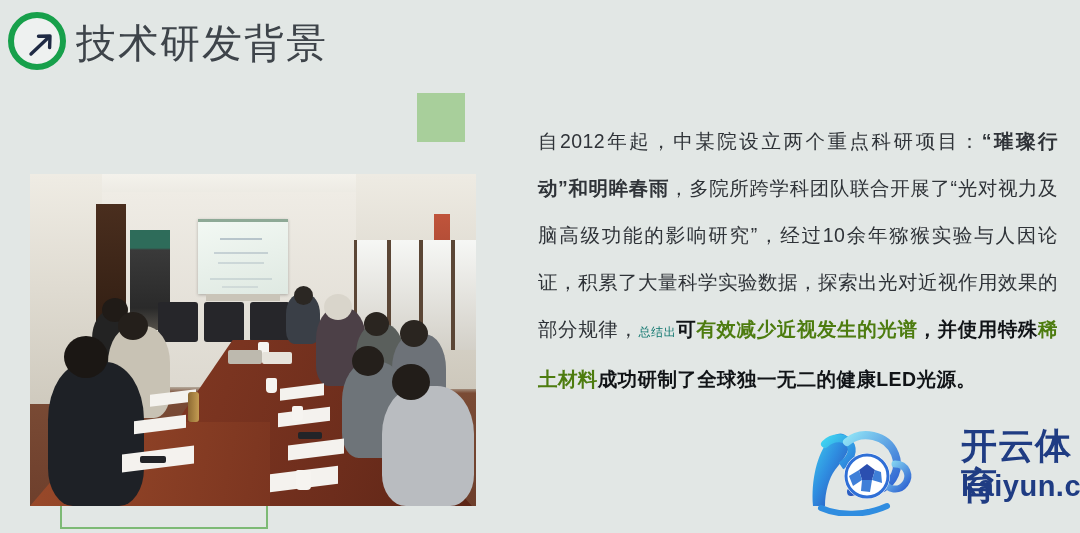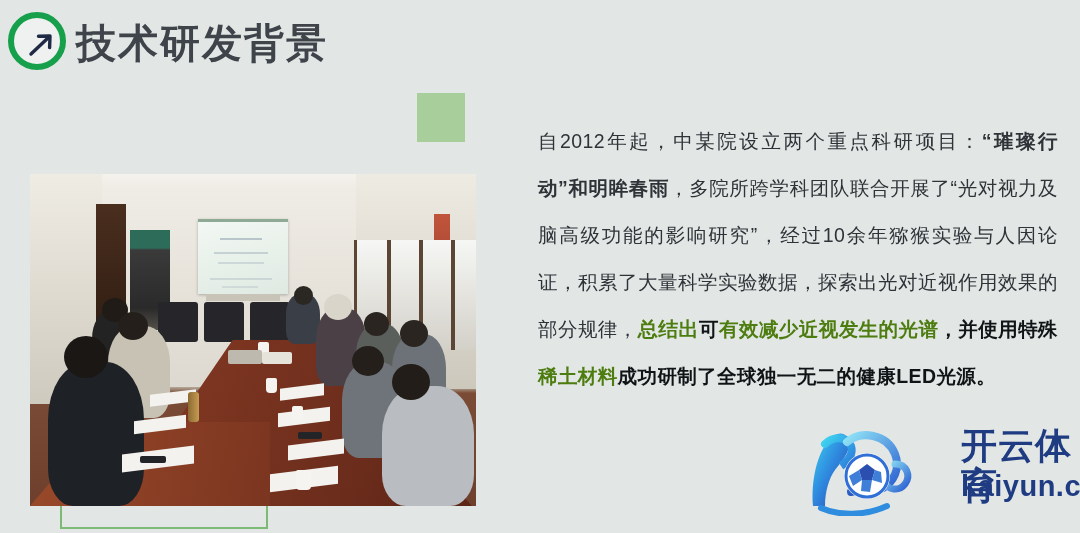--- a/index.html
+++ b/index.html
@@ -19,21 +19,21 @@
   .header { position:absolute; left:0; top:0; width:100%; height:92px; }
   .badge-icon {
     position:absolute; left:8px; top:12px;
     width:58px; height:58px; border-radius:50%;
     border:6px solid #17a04b;
     background:#eef1f0;
   }
   .badge-icon svg { position:absolute; left:10px; top:10px; }
   .slide-title {
     position:absolute; left:76px; top:17px;
-    font-size:40px; font-weight:bold;
+    font-size:40px; font-weight:normal;
     color:#3e444a; letter-spacing:2px;
     line-height:52px;
     white-space:nowrap;
   }
 
   
   .green-square {
     position:absolute; left:417px; top:93px;
     width:48px; height:49px;
     background:#a8cf9b;
@@ -111,21 +111,21 @@
     width:520px;
     color:#2f3338;
     font-size:19.5px;
     line-height:47px;
     letter-spacing:.4px;
     text-align:justify;
   }
   .copy .b { font-weight:bold; }
   .copy .r { color:#4d7c0f; font-weight:bold; }
   .copy .k { color:#111417; font-weight:bold; }
-  .copy .small { font-size:20px; font-weight:bold; color:#4d7c0f; }
+  .copy .small { font-size:12px; font-weight:normal; color:#0f766e; }
   .copy p { margin:0; }
 
   
   .watermark { position:absolute; left:795px; top:420px; width:280px; height:100px; }
   .wm-text-cn {
     position:absolute; left:166px; top:6px;
     font-size:36px; font-weight:bold; letter-spacing:1px;
     color:#1f3c83;
     line-height:40px;
   }

